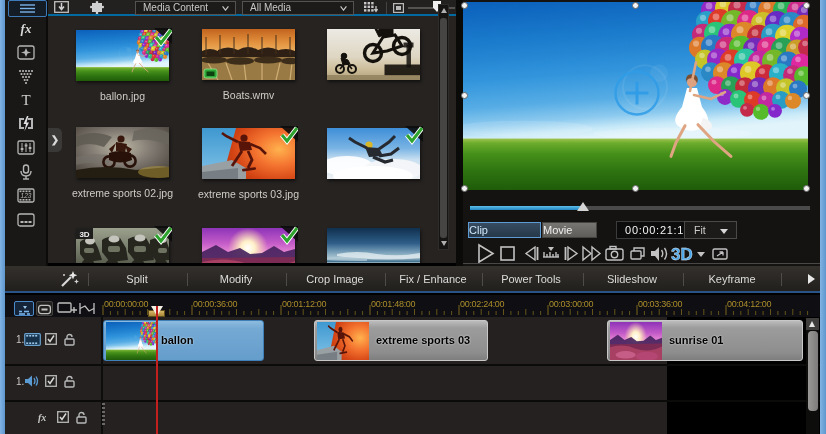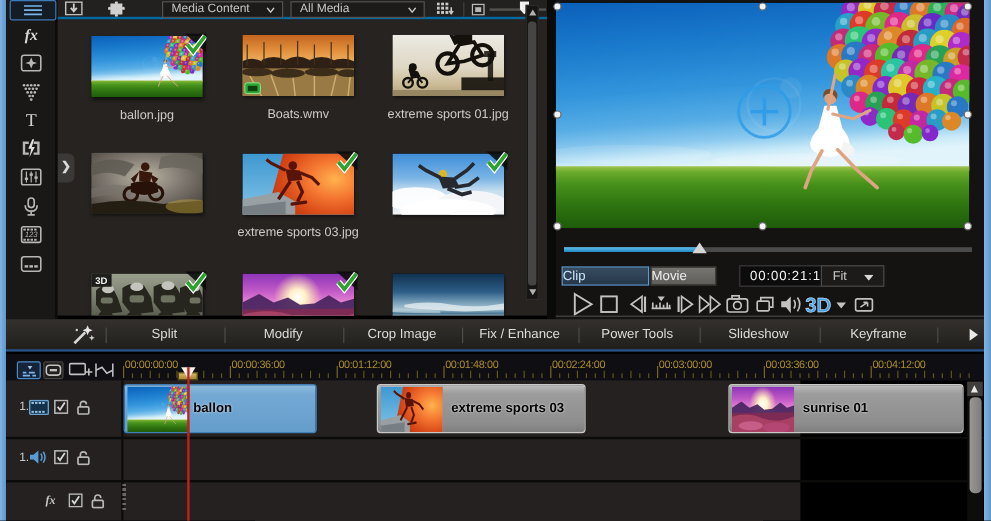--- a/index.html
+++ b/index.html
@@ -431,21 +431,20 @@
 <path d="M14,29 L21,31 L23,35 L16,36 Z"></path>
 <circle cx="13" cy="40" r="4" fill="none" stroke-width="2"></circle>
 <circle cx="25" cy="40" r="4" fill="none" stroke-width="2"></circle>
 <path d="M13,40 L19,33 L25,40" fill="none" stroke-width="1.6"></path>
 <rect x="58" y="36" width="35" height="10" opacity="0.9"></rect>
 <rect x="80" y="16" width="3.4" height="22" opacity="0.85"></rect>
 <rect x="77" y="14" width="9" height="4" opacity="0.85"></rect>
 </g>
 <rect y="46" width="93" height="5" fill="#8e7c58" opacity="0.75"></rect>
 </svg></div>
-<div class="tlabel" style="left:263px;top:89px;width:125px">extreme sports 01.jpg</div>
 <div class="thumb" style="left:28px;top:127px"><svg width="93" height="51" viewBox="0 0 93 51" preserveAspectRatio="none">
 <defs>
           <radialGradient id="e2" cx="0.48" cy="0.40" r="0.85">
             <stop offset="0" stop-color="#bcb6a4"></stop>
             <stop offset="0.38" stop-color="#827c74"></stop>
             <stop offset="0.72" stop-color="#565048"></stop>
             <stop offset="1" stop-color="#3a342c"></stop>
           </radialGradient>
         </defs>
 <rect width="93" height="51" fill="url(#e2)"></rect>
@@ -457,20 +456,21 @@
 <path d="M40,15 L51,17 L49,25 L40,24 Z"></path>
 <path d="M40,16 L33,22 L36,26 Z"></path>
 <path d="M49,18 L56,22 L52,27 Z"></path>
 <path d="M33,26 Q44,22 55,26 L56,33 Q44,38 33,33 Z" fill="#281108"></path>
 <circle cx="33" cy="35" r="5.6" fill="none" stroke="#281108" stroke-width="2.6"></circle>
 <circle cx="54" cy="34" r="5.6" fill="none" stroke="#281108" stroke-width="2.6"></circle>
 </g>
 <path d="M0,43 Q30,37 60,43 L93,40 L93,51 L0,51 Z" fill="#241e12"></path>
 <ellipse cx="82" cy="45" rx="20" ry="6" fill="#b89c3c" opacity="0.5"></ellipse>
 </svg></div>
+<div class="tlabel" style="left:12px;top:187px;width:125px">extreme sports 02.jpg</div>
 <div class="thumb" style="left:154px;top:128px"><svg width="93" height="51" viewBox="0 0 93 51" preserveAspectRatio="none">
 <defs>
           <radialGradient id="e3" cx="0.78" cy="0.42" r="0.9">
             <stop offset="0" stop-color="#ffb24e"></stop>
             <stop offset="0.35" stop-color="#f47430"></stop>
             <stop offset="0.7" stop-color="#d44414"></stop>
             <stop offset="1" stop-color="#b03008"></stop>
           </radialGradient>
 <linearGradient id="e3s" x1="0" y1="0" x2="0" y2="1">
             <stop offset="0" stop-color="#3e98d0"></stop>

